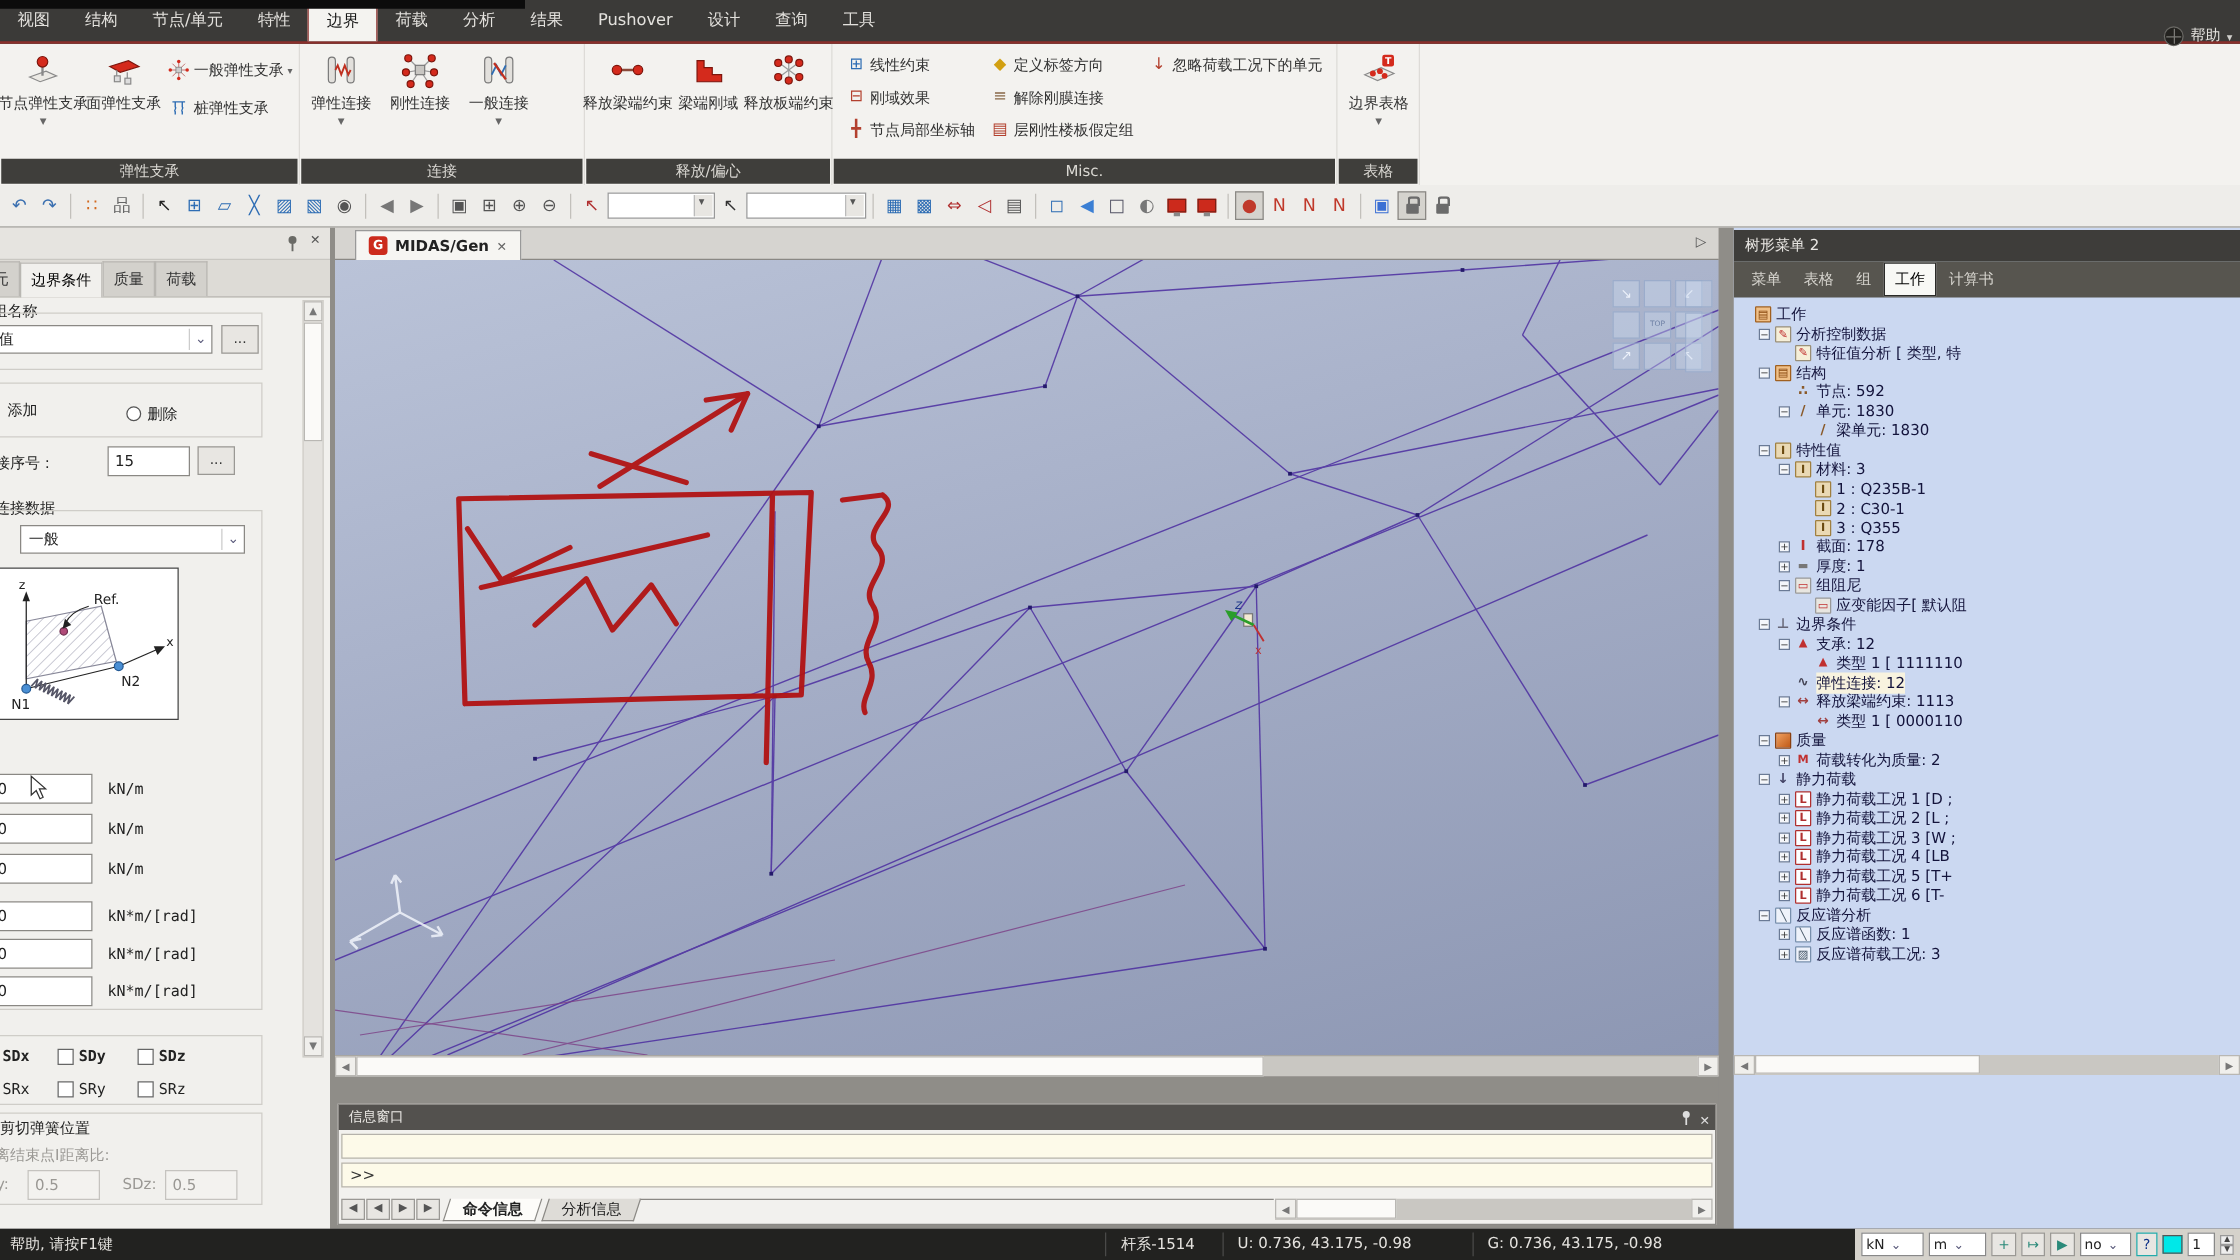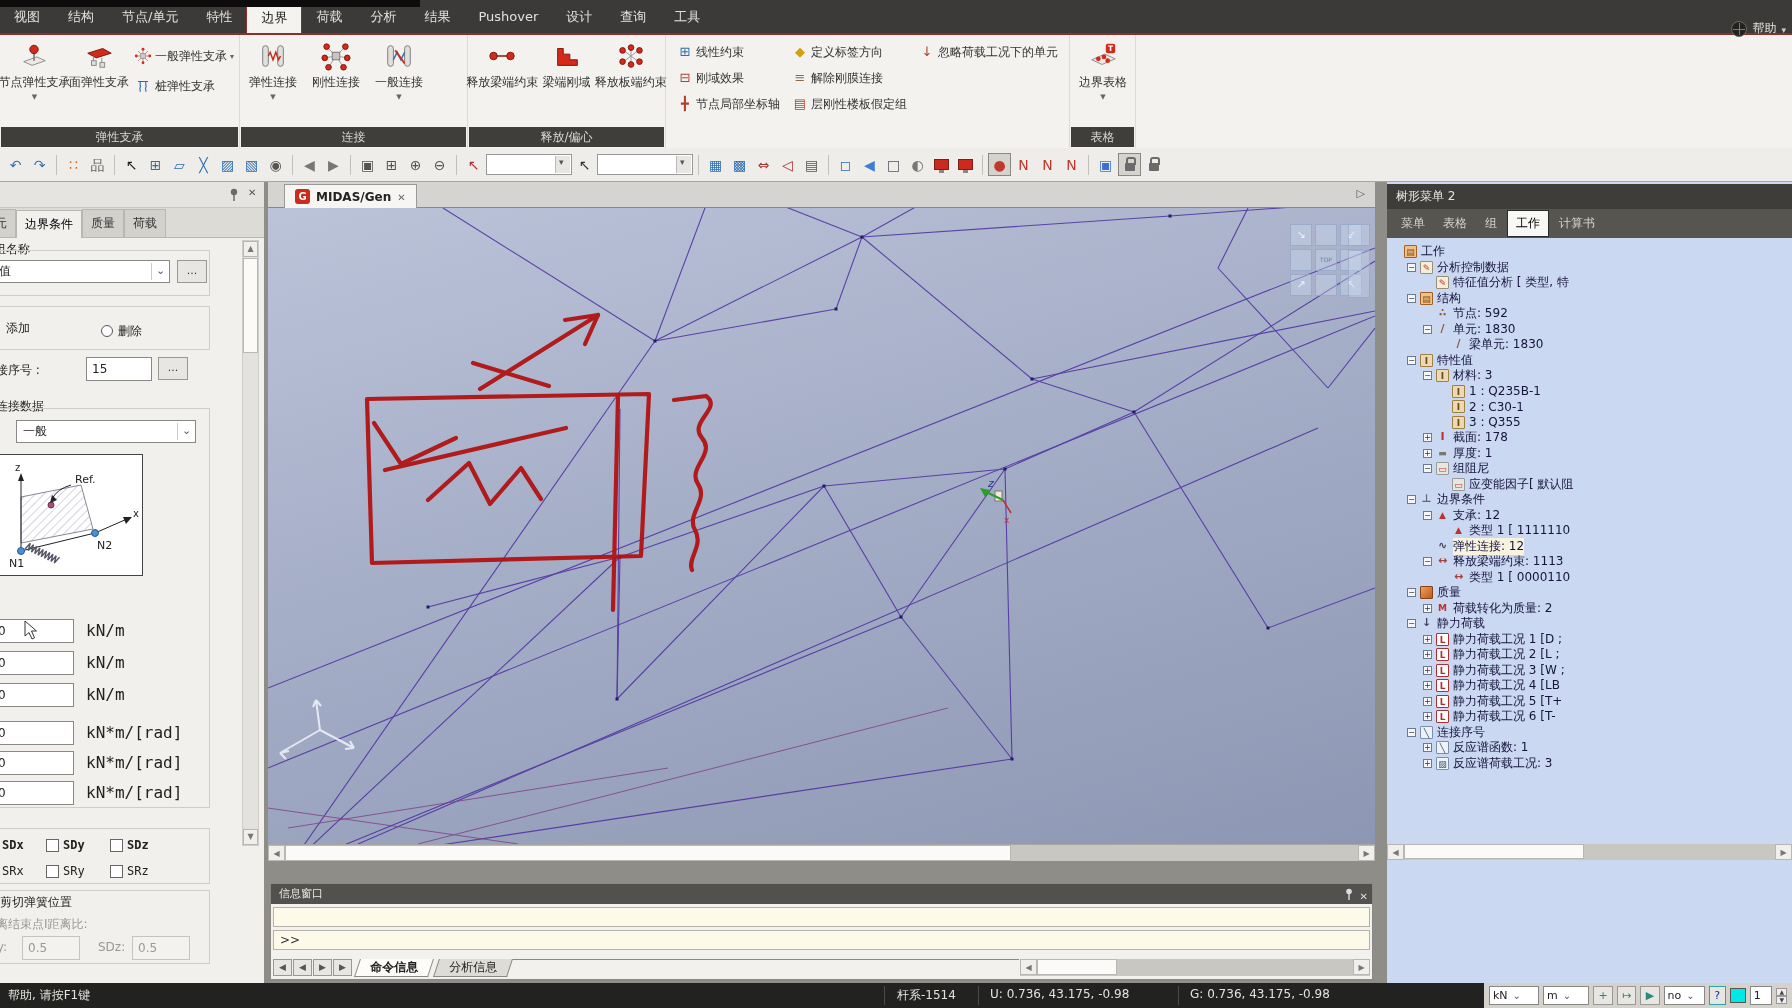--- a/index.html
+++ b/index.html
@@ -59,21 +59,21 @@
   #lp-content{position:absolute;left:0;top:56px;width:264px;bottom:0}
   .lp-label{position:absolute;font-size:12px;color:#222;white-space:nowrap}
   .gbox{position:absolute;border:1px solid #cfcdc8}
   .lp-combo{position:absolute;height:23px;background:#fff;border:1px solid #8a8884;font-size:12px;line-height:21px;padding-left:6px;color:#222}
   .lp-combo .ca{position:absolute;right:2px;top:2px;bottom:2px;width:16px;border-left:1px solid #ccc}
   .lp-combo .ca::before{content:"⌄";position:absolute;left:4px;top:-3px;color:#557;font-size:11px}
   .lp-btn{position:absolute;height:23px;width:30px;background:#e8e6e2;border:1px solid #9a9894;text-align:center;font-size:11px;line-height:19px;color:#333}
   .lp-input{display:inline-block;width:82px;height:24px;background:#fff;border:1px solid #8a8884;font-size:12px;line-height:22px;padding-left:5px;color:#222}
   .radio{display:inline-block;width:12px;height:12px;border:1px solid #555;border-radius:50%;background:#fff;vertical-align:-2px;margin-right:5px}
   .spr{position:absolute;left:-8px;height:25px;display:flex;align-items:center}
-  .spr .unit{font-family:"DejaVu Sans Mono","Liberation Mono",monospace;font-size:16px;color:#222;margin-left:12px;white-space:nowrap}
+  .spr .unit{font-family:"DejaVu Sans Mono","Liberation Mono",monospace;font-size:12px;color:#222;margin-left:12px;white-space:nowrap}
   .cbrow{position:absolute;left:0;width:230px;height:20px}
   .cbitem{position:absolute;display:flex;align-items:center;font-family:"DejaVu Sans Mono","Liberation Mono",monospace;font-size:12px;color:#222}
   .cb{width:13px;height:13px;border:1px solid #666;background:#fff;margin-right:4px}
   .dis{color:#9a9894!important}
   .lp-input.dis{background:#f3f2ef;border-color:#c5c3bf;color:#888}
   #lp-scroll{position:absolute;right:5px;top:58px;width:17px;bottom:137px;background:#e4e2de;border:1px solid #cfcdc8}
   .sb-btn{position:absolute;left:0;width:15px;height:16px;background:#f0efec;border:1px solid #b9b7b3;color:#777;font-size:8px;text-align:center;line-height:14px}
   #lp-scroll .thumb{position:absolute;left:0;top:17px;width:15px;height:95px;background:#fbfaf8;border:1px solid #b9b7b3}
   
   #center{position:absolute;left:268px;top:182px;width:1107px;height:801px;background:#8f8d88;z-index:2}
@@ -362,20 +362,21 @@
               </div>
             </div>
             <div class="rcol">
               <div class="rsmall">
                 <span class="gly" style="color: rgb(179, 64, 46);">↓</span>
                 <span class="rlbl">忽略荷载工况下的单元</span>
               </div>
             </div>
           </div>
         </div>
+        <div class="rg-label">Misc.</div>
       </div>
       <div class="rgroup" style="width: 66px;">
         <div class="rg-body">
           <div class="rbig dd">
             <span class="rico" style="height: 30px; width: 30px;">
               <svg viewBox="0 0 32 32">
                 <polygon points="4,20 18,14 29,19 15,25" fill="#eceae5" stroke="#8a8a8a"></polygon>
                 <circle cx="11" cy="19" r="2.5" fill="#d42a1c"></circle>
                 <circle cx="17" cy="17" r="2.5" fill="#d42a1c"></circle>
                 <circle cx="21" cy="21" r="2.5" fill="#d42a1c"></circle>
@@ -962,21 +963,21 @@
         <span class="tlbl">静力荷载工况 5 [T+</span>
       </div>
       <div class="titem" style="padding-left: 36px;">
         <span class="ttg">+</span>
         <span class="tic tic-lc">L</span>
         <span class="tlbl">静力荷载工况 6 [T-</span>
       </div>
       <div class="titem" style="padding-left: 20px;">
         <span class="ttg">−</span>
         <span class="tic tic-rs">╲</span>
-        <span class="tlbl">连接序号</span>
+        <span class="tlbl">反应谱分析</span>
       </div>
       <div class="titem" style="padding-left: 36px;">
         <span class="ttg">+</span>
         <span class="tic tic-rs">╲</span>
         <span class="tlbl">反应谱函数: 1</span>
       </div>
       <div class="titem" style="padding-left: 36px;">
         <span class="ttg">+</span>
         <span class="tic tic-rs">▨</span>
         <span class="tlbl">反应谱荷载工况: 3</span>

